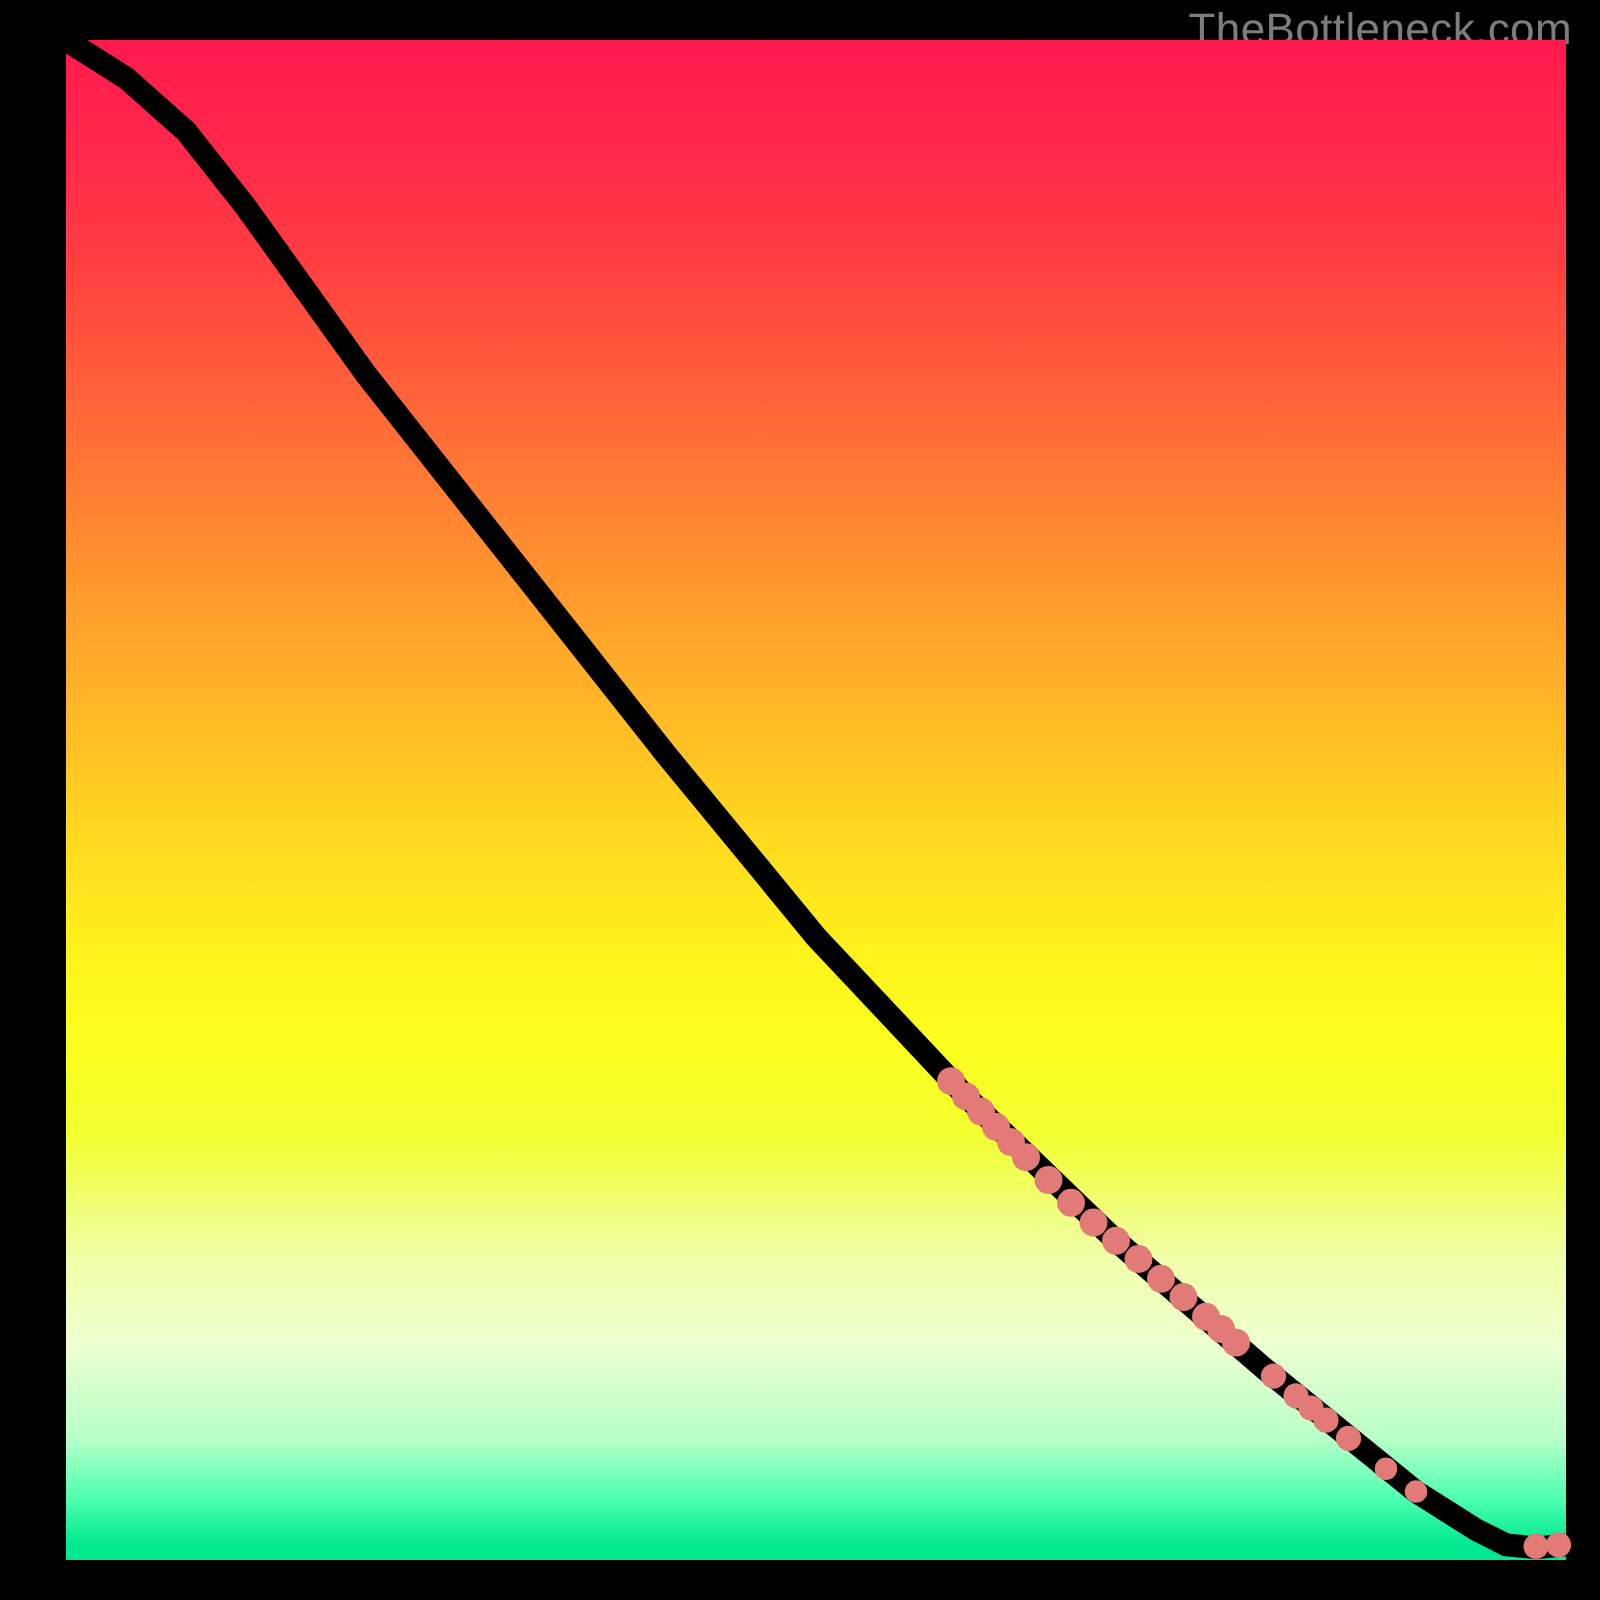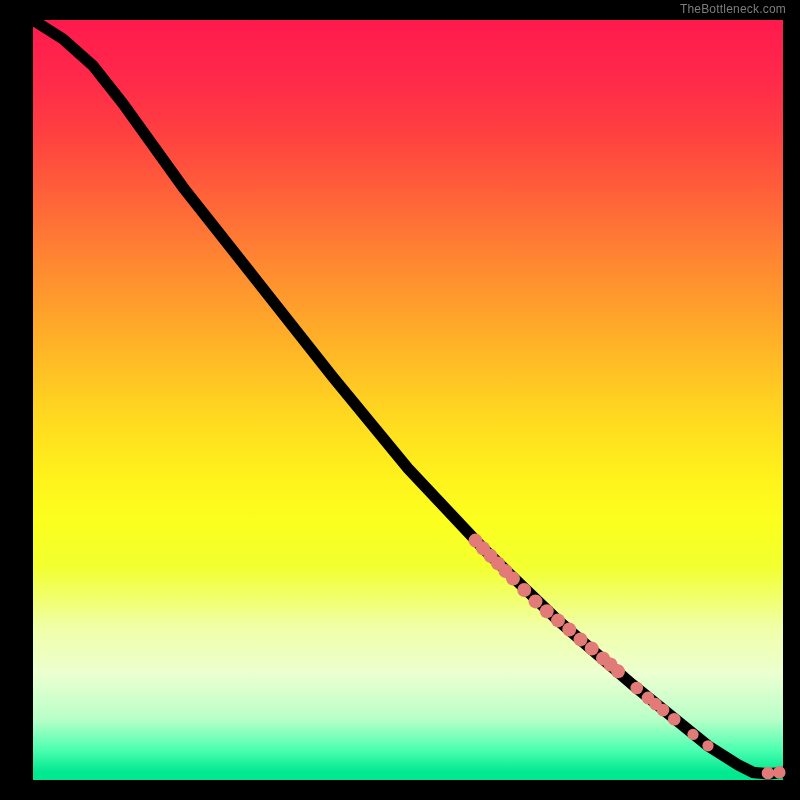--- a/index.html
+++ b/index.html
@@ -57,21 +57,21 @@
   }
   .datapoint {
     fill: #e27a78;
     stroke: none;
   }
   .attribution {
     position: absolute;
     top: 2px;
     right: 14px;
     color: #7d7d7d;
-    font-size: 12px;
+    font-size: 22px;
     font-weight: 400;
     letter-spacing: 0.2px;
     margin-left: 20px;
   }
 </style>
 </head>
 <body>
 
 <div class="stage">
   <div class="attribution">TheBottleneck.com</div>

